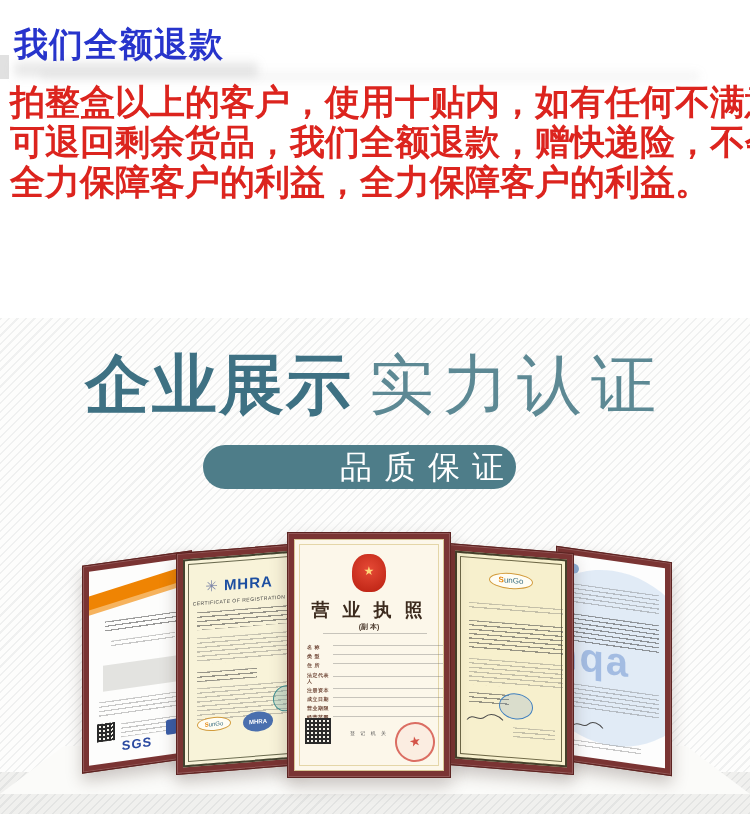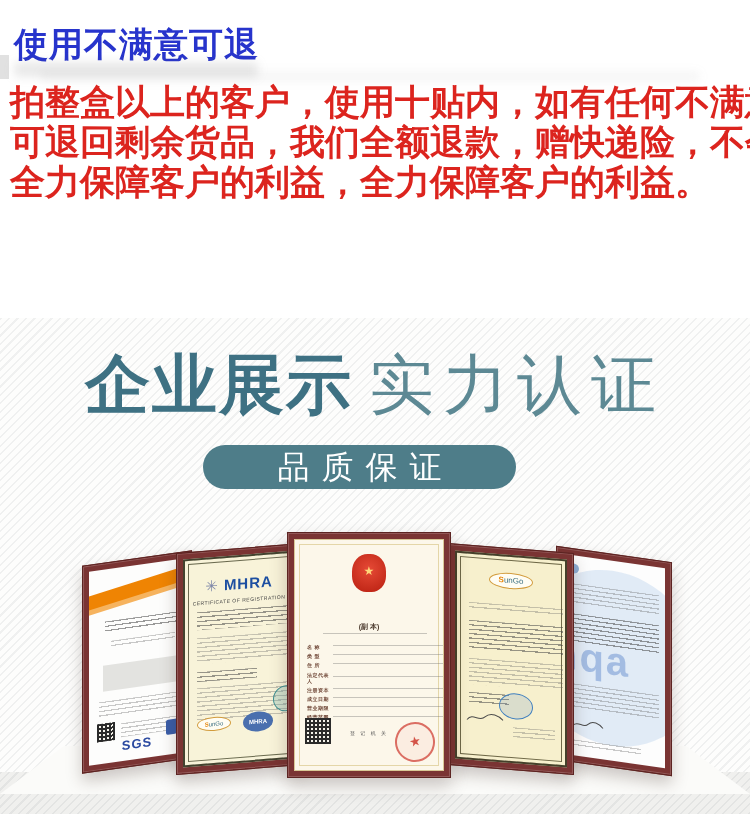--- a/index.html
+++ b/index.html
@@ -22,21 +22,21 @@
   
   .showcase { position:absolute; top:318px; left:0; width:750px; height:496px;
       background-color:#fdfdfc;
       background-image:repeating-linear-gradient(135deg, rgba(150,156,160,.13) 0 1.5px, rgba(0,0,0,0) 1.5px 6px); }
   .s-heading { position:absolute; top:34px; left:0; width:750px; text-align:center;
                line-height:1; white-space:nowrap; }
   .s-heading .bold  { font-size:65px; font-weight:800; color:#3e7183; letter-spacing:2px; }
   .s-heading .light { font-size:65px; font-weight:400; color:#5d8994; letter-spacing:9px; margin-left:16px; }
   .s-badge { position:absolute; top:127px; left:203px; width:313px; height:44px;
              background:#4e7d89; border-radius:22px; color:#fff; font-size:32px;
-             line-height:44px; text-align:center; letter-spacing:12px; text-indent:12px; }
+             line-height:44px; text-align:right; letter-spacing:12px; text-indent:12px; }
 
   
   .stage { position:absolute; top:192px; left:0; width:750px; height:304px; }
   .floor-band { position:absolute; top:262px; left:0; width:750px; height:42px;
       background-color:#f0f0ee;
       background-image:repeating-linear-gradient(135deg, rgba(150,156,160,.14) 0 1.5px, rgba(0,0,0,0) 1.5px 6px); }
   .floor { position:absolute; top:236px; left:0; width:750px; height:48px; background:#fbfbf9;
       clip-path:polygon(8.5% 0, 91.5% 0, 100% 100%, 0 100%); }
 
   .frame { position:absolute; background:#7a3433; border:1px solid #5c2422; padding:6px;
@@ -121,21 +121,21 @@
              color:#a3bce2; letter-spacing:2px; }
   .p5 .dot { position:absolute; top:8px; left:6px; width:10px; height:10px; border-radius:50%; background:#8fb0d8; }
   .p5 .sig { position:absolute; left:8px; bottom:26px; }
 </style>
 </head>
 <body>
 
 <div class="page">
 
   <section class="guarantee">
-    <div class="g-title">使用不满意可退</div>
+    <div class="g-title">我们全额退款</div>
     <div class="edge-sliver"></div>
     <div class="ghost1"></div>
     <div class="ghost2"></div>
     <div class="g-lines">
       <div class="g-line">拍整盒以上的客户，使用十贴内，如有任何不满意，</div>
       <div class="g-line">可退回剩余货品，我们全额退款，赠快递险，不会</div>
       <div class="g-line">全力保障客户的利益，全力保障客户的利益。</div>
     </div>
   </section>
 
@@ -205,20 +205,21 @@
           <svg class="sig" width="34" height="12" viewBox="0 0 34 12">
             <path d="M2 8 C7 2, 12 10, 17 5 S 28 3, 32 7" stroke="#4a4a4a" stroke-width="1" fill="none"></path>
           </svg>
           <div class="tl light" style="position:absolute;left:8px;bottom:10px;width:70px;height:6px;"></div>
         </div>
       </div>
 
       <div class="frame f3">
         <div class="paper p3">
           <div class="emblem">★</div>
+          <div class="lic-title">营 业 执 照</div>
           <div class="lic-sub">(副 本)</div>
           <div class="tl light lic-code"></div>
           <div class="rows">
             <div class="row">
                 <span class="lbl">名  称</span>
                 <span class="val tl light"></span>
               </div>
             <div class="row">
                 <span class="lbl">类  型</span>
                 <span class="val tl light"></span>

